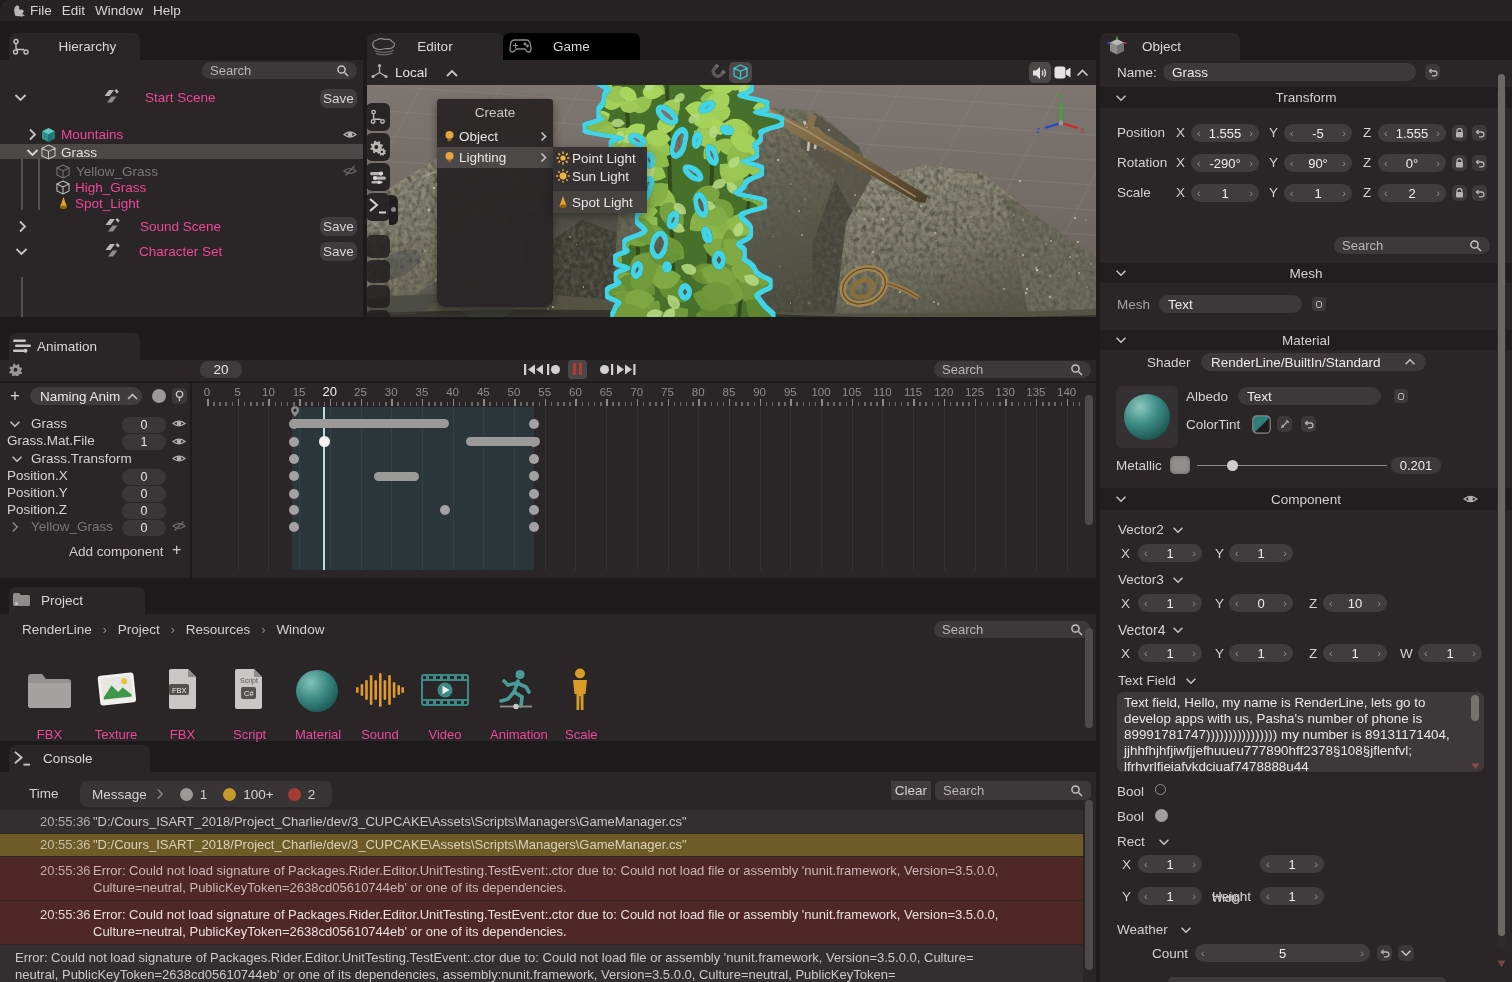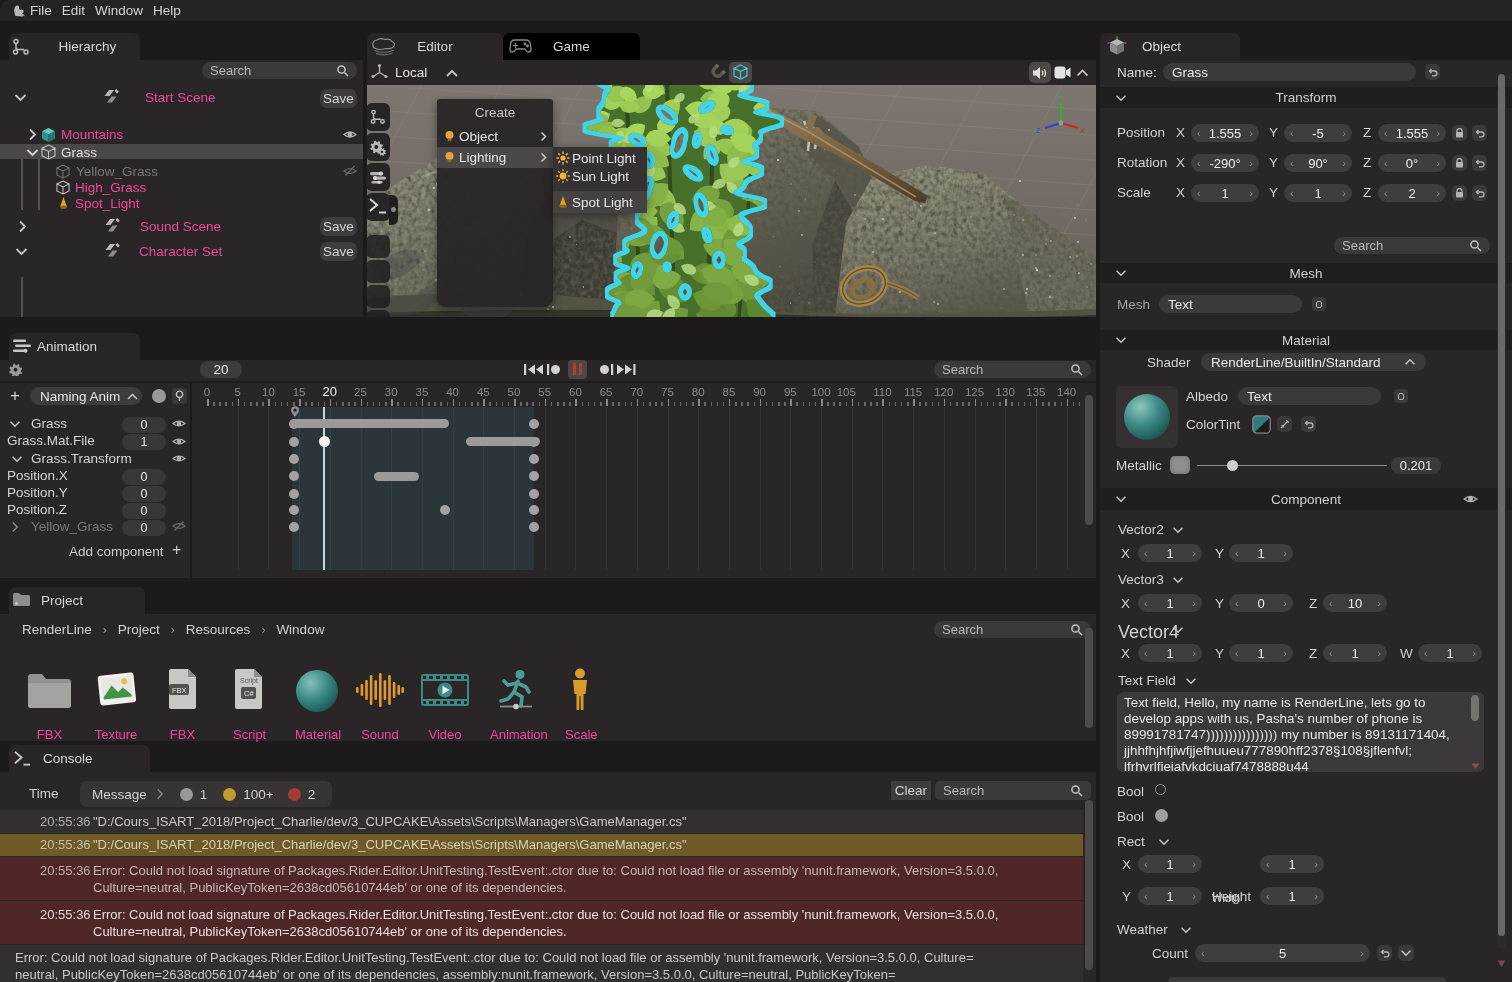--- a/index.html
+++ b/index.html
@@ -739,21 +739,21 @@
 <div class="abs" style="left:529.7px;top:385.5px;width:30px;text-align:center;font-size:11.5px;color:#8f8c8c">55</div>
 <div class="abs" style="left:560.4px;top:385.5px;width:30px;text-align:center;font-size:11.5px;color:#8f8c8c">60</div>
 <div class="abs" style="left:591.1px;top:385.5px;width:30px;text-align:center;font-size:11.5px;color:#8f8c8c">65</div>
 <div class="abs" style="left:621.8px;top:385.5px;width:30px;text-align:center;font-size:11.5px;color:#8f8c8c">70</div>
 <div class="abs" style="left:652.5px;top:385.5px;width:30px;text-align:center;font-size:11.5px;color:#8f8c8c">75</div>
 <div class="abs" style="left:683.2px;top:385.5px;width:30px;text-align:center;font-size:11.5px;color:#8f8c8c">80</div>
 <div class="abs" style="left:713.9px;top:385.5px;width:30px;text-align:center;font-size:11.5px;color:#8f8c8c">85</div>
 <div class="abs" style="left:744.6px;top:385.5px;width:30px;text-align:center;font-size:11.5px;color:#8f8c8c">90</div>
 <div class="abs" style="left:775.3px;top:385.5px;width:30px;text-align:center;font-size:11.5px;color:#8f8c8c">95</div>
 <div class="abs" style="left:806.0px;top:385.5px;width:30px;text-align:center;font-size:11.5px;color:#8f8c8c">100</div>
-<div class="abs" style="left:836.7px;top:385.5px;width:30px;font-size:11.5px;color:#8f8c8c">105</div>
+<div class="abs" style="left:836.7px;top:385.5px;width:30px;text-align:center;font-size:11.5px;color:#8f8c8c">105</div>
 <div class="abs" style="left:867.4px;top:385.5px;width:30px;text-align:center;font-size:11.5px;color:#8f8c8c">110</div>
 <div class="abs" style="left:898.1px;top:385.5px;width:30px;text-align:center;font-size:11.5px;color:#8f8c8c">115</div>
 <div class="abs" style="left:928.8px;top:385.5px;width:30px;text-align:center;font-size:11.5px;color:#8f8c8c">120</div>
 <div class="abs" style="left:959.5px;top:385.5px;width:30px;text-align:center;font-size:11.5px;color:#8f8c8c">125</div>
 <div class="abs" style="left:990.2px;top:385.5px;width:30px;text-align:center;font-size:11.5px;color:#8f8c8c">130</div>
 <div class="abs" style="left:1020.9px;top:385.5px;width:30px;text-align:center;font-size:11.5px;color:#8f8c8c">135</div>
 <div class="abs" style="left:1051.6px;top:385.5px;width:30px;text-align:center;font-size:11.5px;color:#8f8c8c">140</div>
 <div class="abs" style="left:207.0px;top:399px;width:1.5px;height:7px;background:#8a8787"></div>
 <div class="abs" style="left:213.1px;top:402px;width:1.5px;height:4px;background:#6b6868"></div>
 <div class="abs" style="left:219.3px;top:402px;width:1.5px;height:4px;background:#6b6868"></div>
@@ -1390,21 +1390,21 @@
       <span class="a">‹</span>
       <span class="v">0</span>
       <span class="a">›</span>
     </div>
 <div class="abs" style="left:1309px;top:596px;font-size:13.5px;color:#d4d1d1;white-space:nowrap">Z</div>
 <div class="fld" style="left:1323px;top:594px;width:64px;height:18px;font-size:13px">
       <span class="a">‹</span>
       <span class="v">10</span>
       <span class="a">›</span>
     </div>
-<div class="abs" style="left:1118px;top:622px;font-size:18px;color:#d4d1d1;white-space:nowrap">Vector4</div>
+<div class="abs" style="left:1118px;top:622px;font-size:14px;color:#d4d1d1;white-space:nowrap">Vector4</div>
 <svg class="ico" style="left:1172px;top:626px" width="12" height="8" viewBox="0 0 13 9" fill="none" stroke="#c8c5c5" stroke-width="1.7">
       <path d="M1.5 2 L6.5 7 L11.5 2"></path>
     </svg>
 <div class="abs" style="left:1121px;top:646px;font-size:13.5px;color:#d4d1d1;white-space:nowrap">X</div>
 <div class="fld" style="left:1138px;top:644px;width:64px;height:18px;font-size:13px">
       <span class="a">‹</span>
       <span class="v">1</span>
       <span class="a">›</span>
     </div>
 <div class="abs" style="left:1215px;top:646px;font-size:13.5px;color:#d4d1d1;white-space:nowrap">Y</div>

